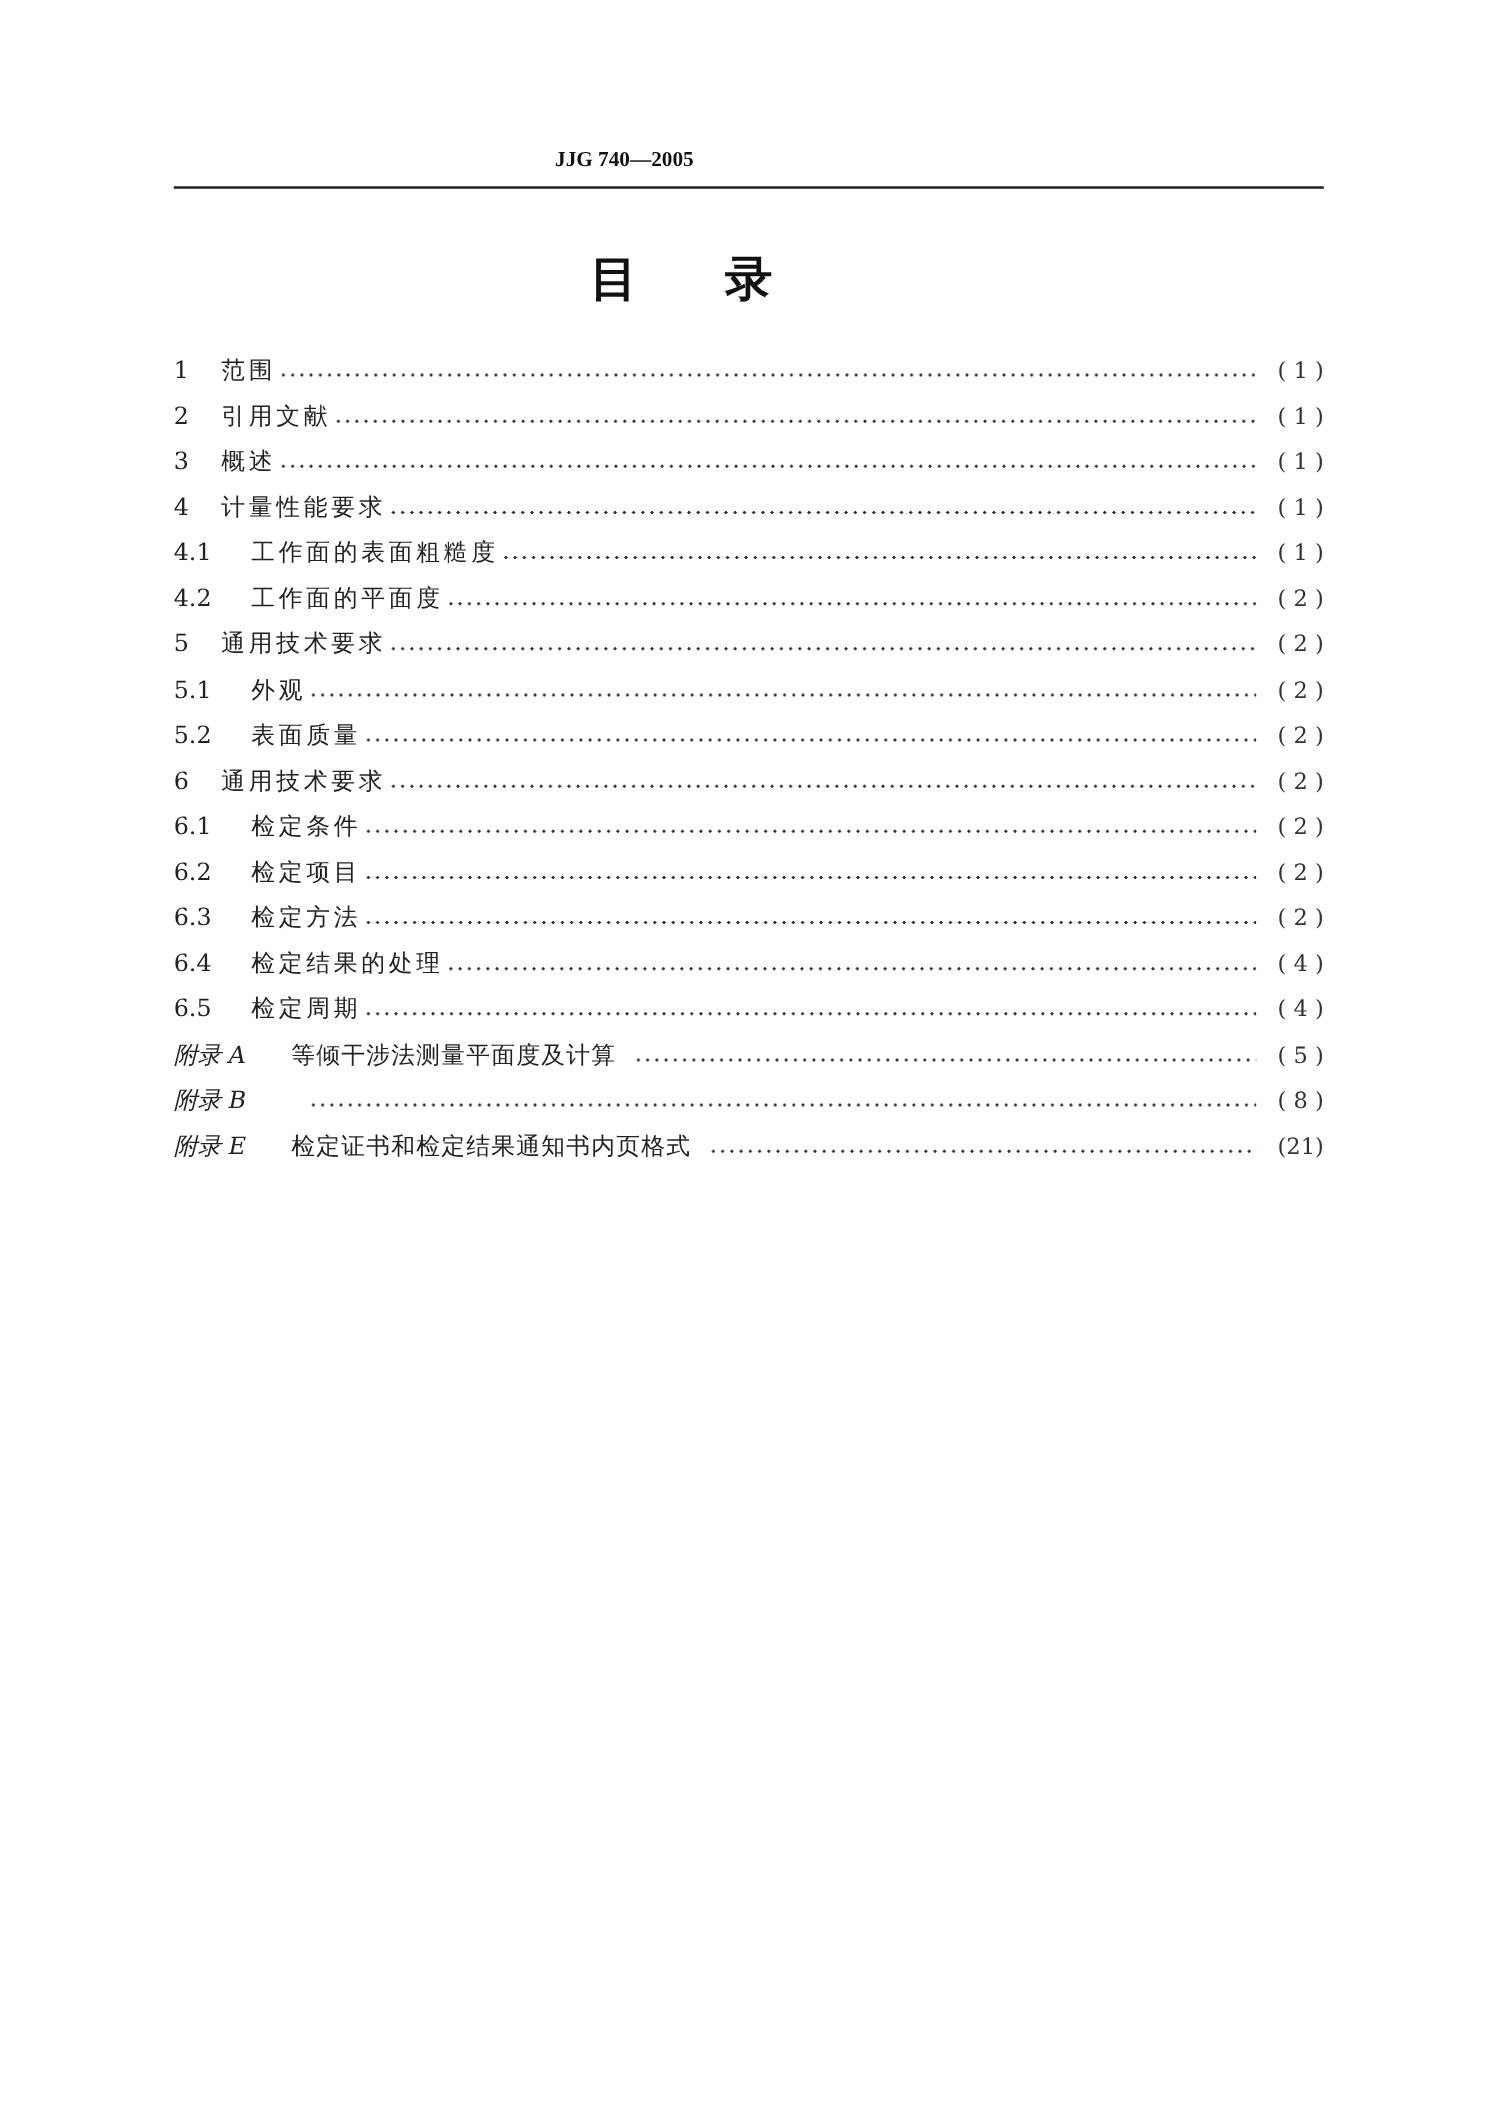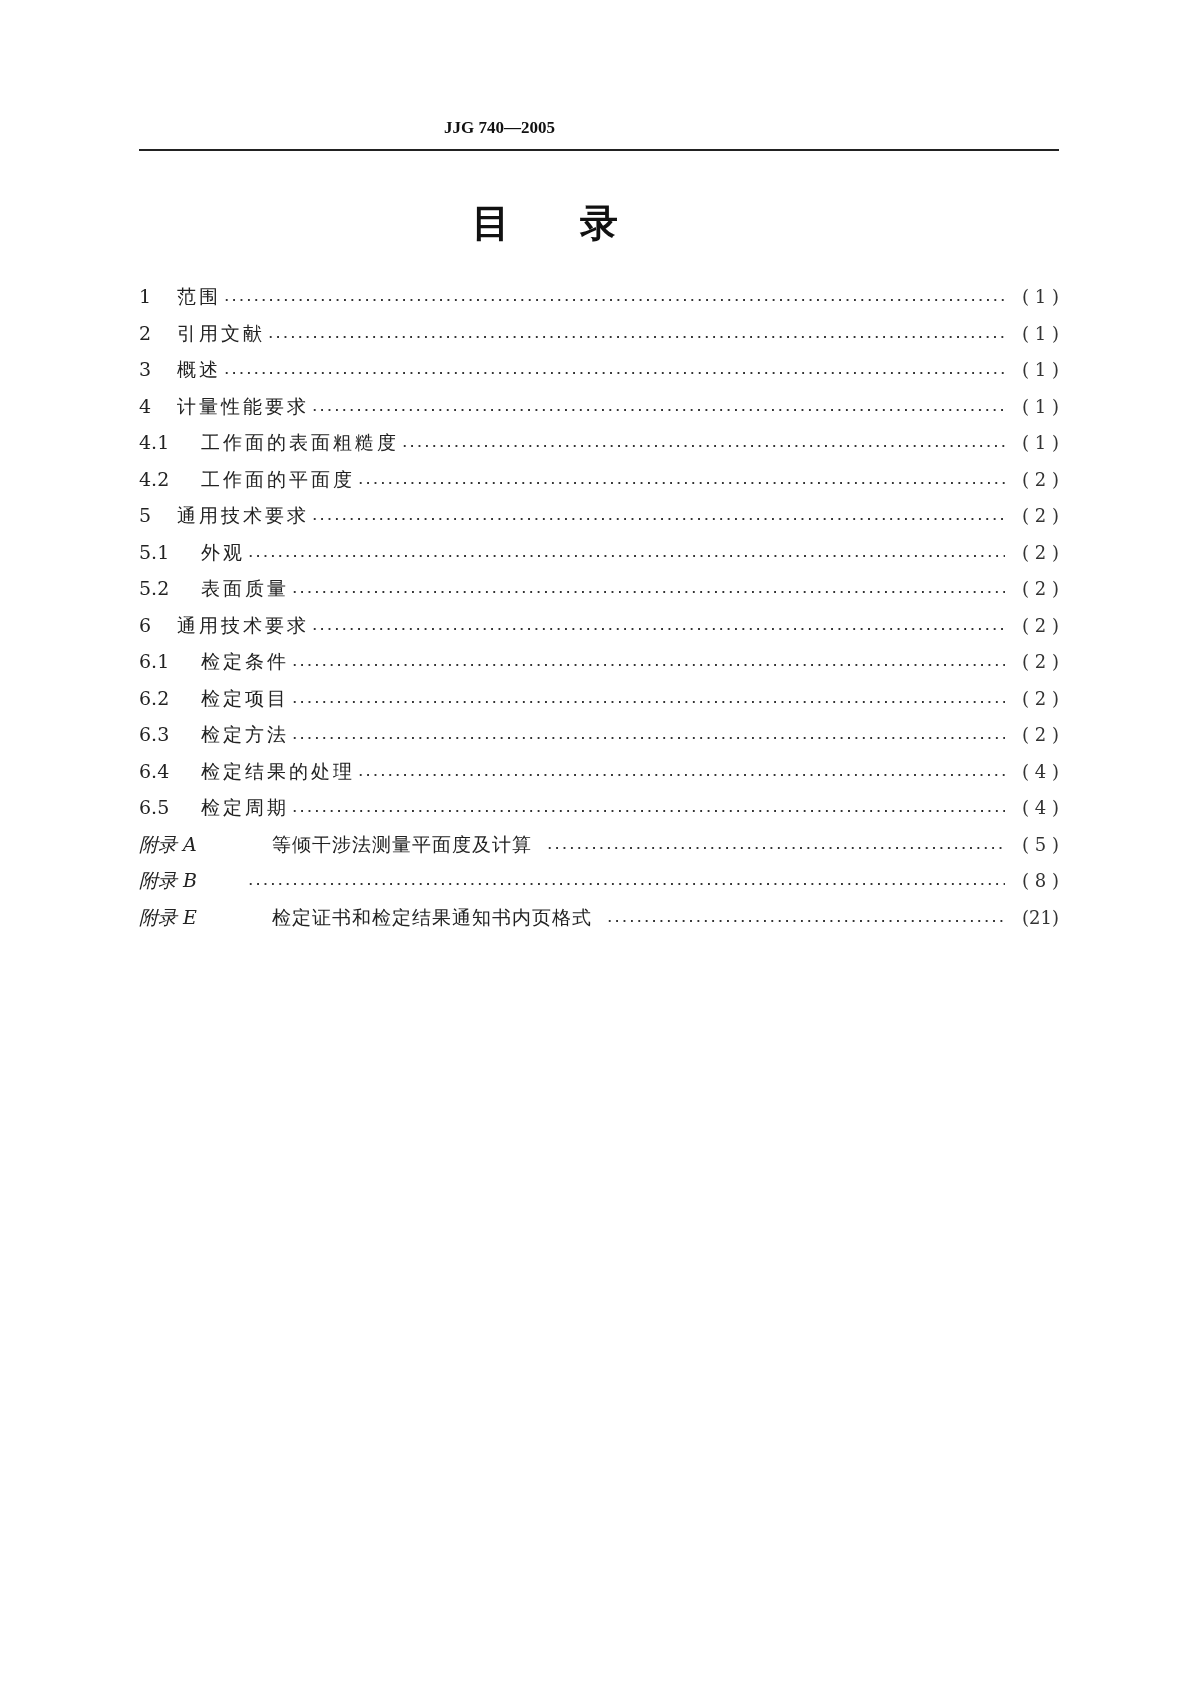--- a/index.html
+++ b/index.html
@@ -28,21 +28,21 @@
   }
   .toc-row {
     display: flex; align-items: baseline; height: 36.5px; line-height: 36.5px;
     font-size: 19px; color: #222;
   }
   .toc-num { flex: 0 0 auto; font-family: "DejaVu Serif", serif; }
   .toc-num.l1 { width: 38px; }
   .toc-num.l2 { width: 62px; }
   .toc-num.app { width: 94px; font-style: italic; }
   .toc-text { flex: 0 0 auto; letter-spacing: 3px; white-space: nowrap; }
-  .toc-text.app { letter-spacing: 1px; margin-left: 39px; }
+  .toc-text.app { letter-spacing: 1px; }
   .toc-text i { font-family: "Liberation Serif", serif; font-style: italic; }
   .toc-leader {
     flex: 1 1 auto; margin: 0 6px 0 2px; height: 1px; align-self: center;
     position: relative; top: 4px;
     background-image: radial-gradient(circle, #333 1.1px, transparent 1.3px);
     background-size: 7.4px 4px; background-repeat: repeat-x; background-position: left center;
     height: 4px;
   }
   .toc-leader.spaced { margin-left: 14px; }
   .toc-page {

